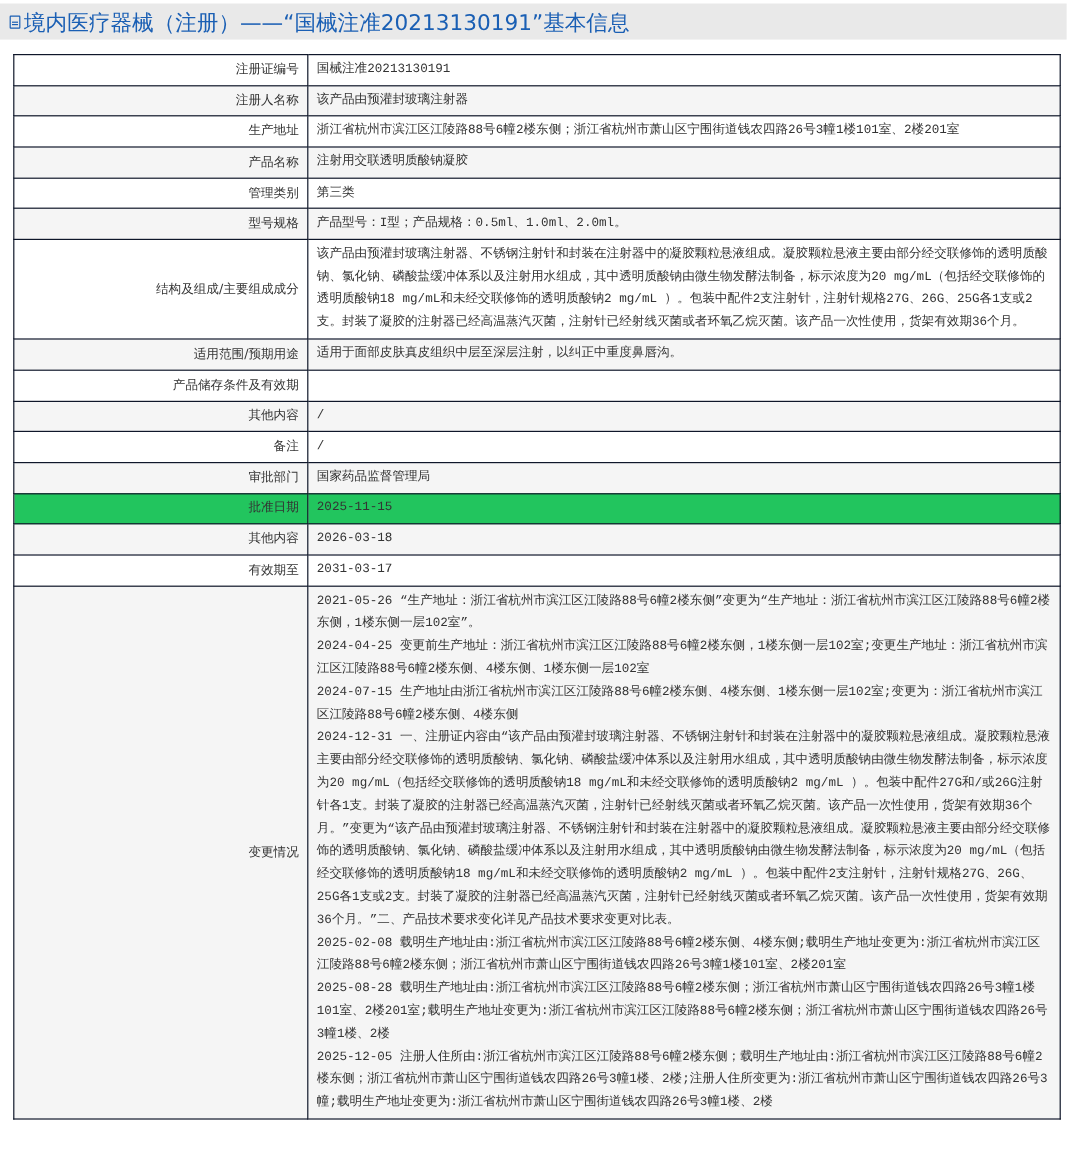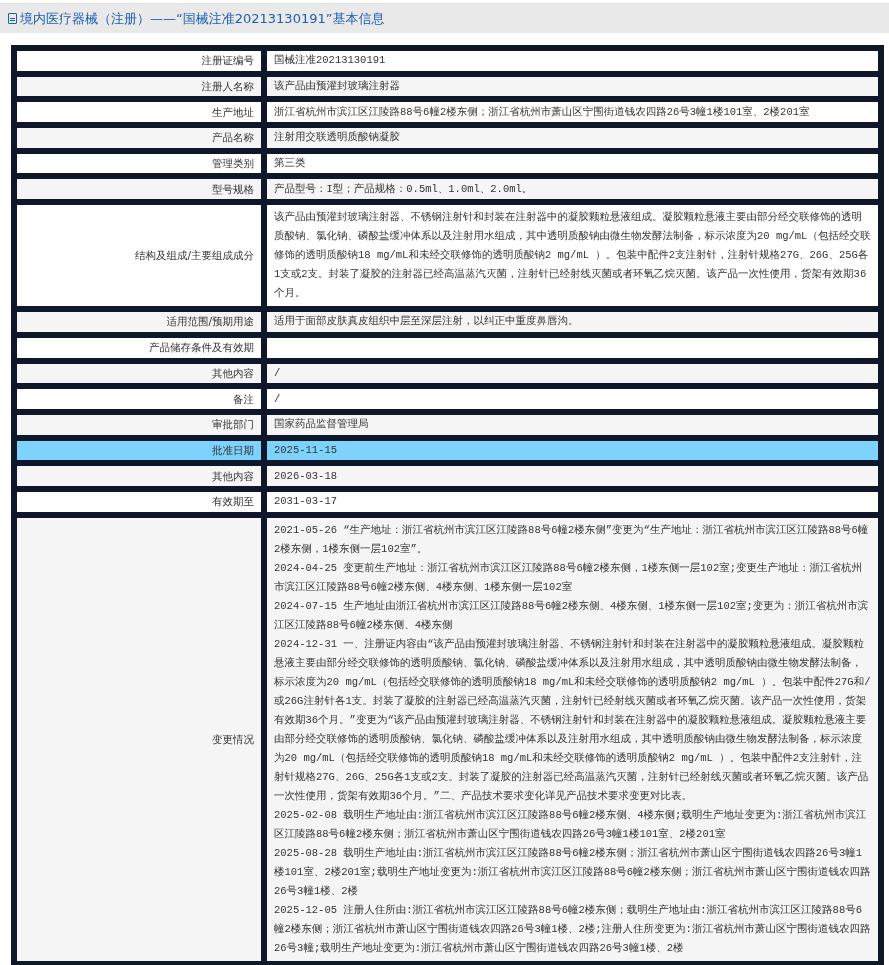--- a/index.html
+++ b/index.html
@@ -21,21 +21,21 @@
       height: 3px;
       background: #ffffff;
       border-bottom: 1px solid #e4e4e4;
     }
     .title-bar {
       height: 29px;
       background: #e9e9e9;
       display: flex;
       align-items: center;
       padding-left: 8px;
-      font-size: 13px;
+      font-size: 18px;
       color: #1a5fb4;
       white-space: nowrap;
       overflow: hidden;
     }
     .title-bar .doc-icon {
       display: inline-block;
       width: 9px;
       height: 11px;
       border: 1px solid #1a5fb4;
       border-radius: 1px;
@@ -56,29 +56,29 @@
     .title-bar .doc-icon::after { top: 6px; }
     .spacer { height: 12px; }
     table.info {
       margin-left: 11px;
       width: 873px;
       border-collapse: collapse;
       font-size: 10.5px;
       table-layout: fixed;
     }
     table.info td {
-      border: 6px solid #0f172a;
+      border: 1px solid #0f172a;
       padding: 0 7px;
       vertical-align: middle;
       line-height: 19px;
     }
     table.info tr { height: 25.7px; }
     table.info tr:nth-child(odd) { background: #ffffff; }
     table.info tr:nth-child(even) { background: #f5f5f5; }
-    table.info tr.hover { background: #7dd3fc; }
+    table.info tr.hover { background: #22c55e; }
     td.label {
       width: 230px;
       text-align: right;
       color: #333333;
       white-space: nowrap;
     }
     td.value {
       color: #333333;
       padding-top: 3px;
       padding-bottom: 3px;

